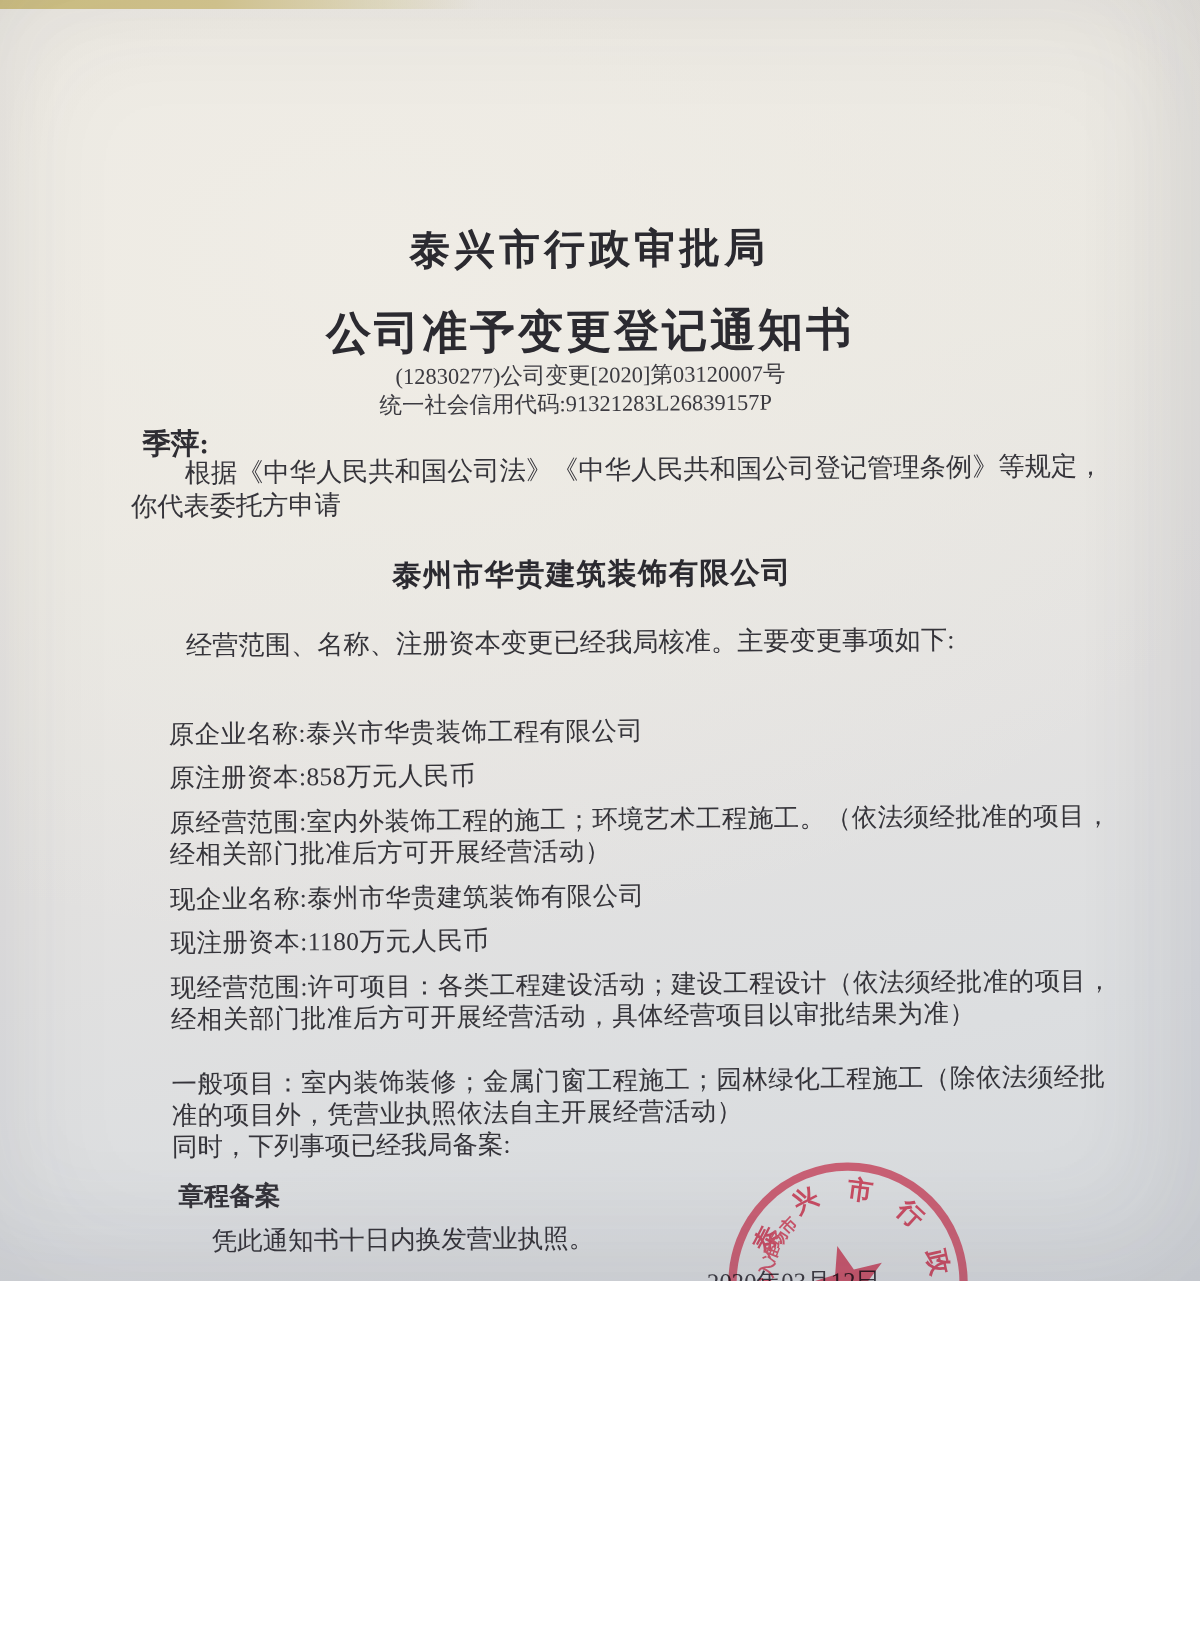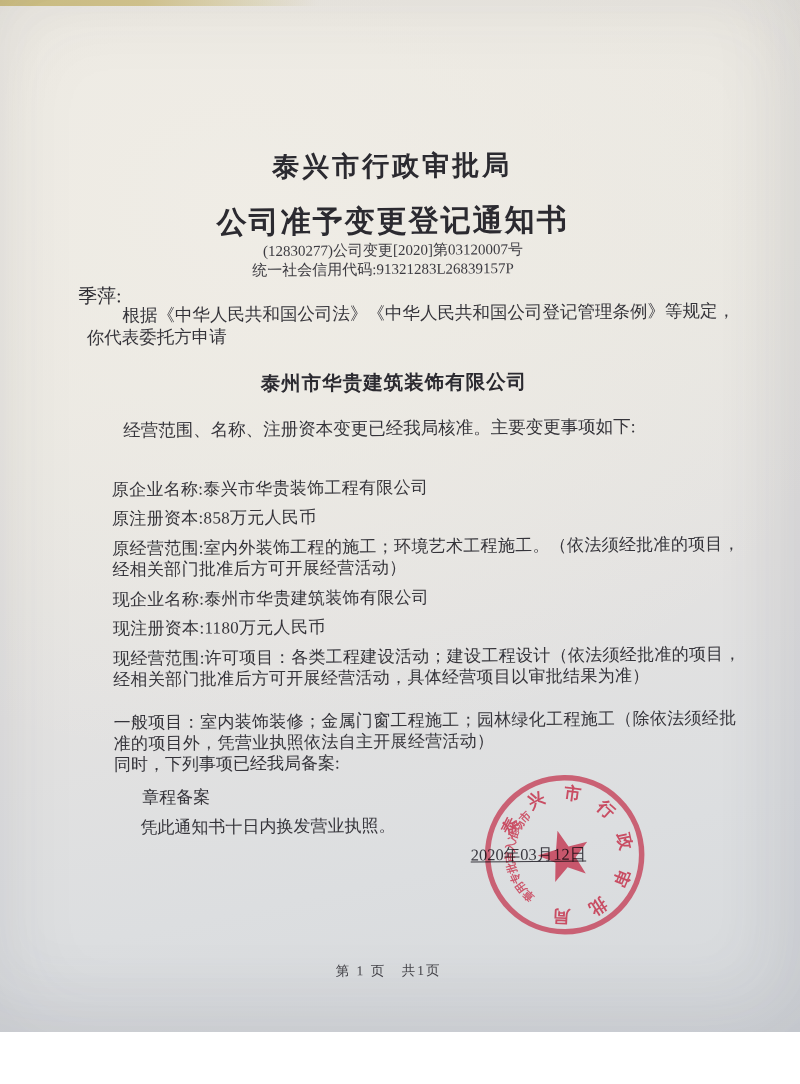--- a/index.html
+++ b/index.html
@@ -3,21 +3,21 @@
 <meta charset="utf-8">
 <style>
   html, body {
     margin: 0; padding: 0;
     width: 800px; height: 1084px;
     overflow: hidden;
     font-family: "Liberation Serif", "DejaVu Serif", serif;
   }
   .photo {
     position: relative;
-    width: 800px; height: 1032px;
+    width: 800px; height: 854px;
     background:
       radial-gradient(140% 90% at 30% 20%, rgba(240,237,230,0.9) 0%, rgba(240,237,230,0) 60%),
       linear-gradient(168deg, #ece9e2 0%, #e9e7e1 35%, #e3e2e1 60%, #dcdee0 80%, #d6d9dc 100%);
     overflow: hidden;
   }
   .photo::after {
     content: "";
     position: absolute; inset: 0;
     box-shadow: inset 0 0 90px rgba(60,60,70,0.07), inset -20px -30px 70px rgba(90,95,110,0.08);
     pointer-events: none;
@@ -48,22 +48,22 @@
   }
   .doc-number {
     top: 241px; left: 0; right: 10px;
     text-align: center; font-size: 15px; color: #3c3b41;
   }
   .credit-code {
     top: 260px; left: 0; right: 30px;
     text-align: center; font-size: 15px; color: #3c3b41;
   }
   .addressee {
-    top: 281px; left: 80px;
-    font-size: 19px; font-weight: normal; color: #2e2d33;
+    top: 281px; left: 96px;
+    font-size: 19px; font-weight: bold; color: #2e2d33;
   }
   .intro {
     top: 303px; left: 88px; right: 60px;
     margin: 0; font-size: 17.5px; line-height: 21.5px;
     text-indent: 36px;
   }
   .company {
     top: 369px; left: 0; right: 10px;
     text-align: center; font-size: 19.5px; font-weight: bold;
     letter-spacing: 1px; color: #2b2a30;
@@ -79,21 +79,21 @@
     letter-spacing: 0.3px;
   }
   .item-0 { top: 477px; }
   .item-1 { top: 506px; }
   .item-2 { top: 536px; }
   .item-3 { top: 587px; }
   .item-4 { top: 616px; }
   .item-5 { top: 646px; }
   .item-6 { top: 710px; }
   .filing-intro { top: 751px; left: 112px; right: 58px; margin: 0; font-size: 17px; }
-  .filing-item  { top: 784px; left: 140px; margin: 0; font-size: 17px; font-weight: normal; }
+  .filing-item  { top: 784px; left: 116px; margin: 0; font-size: 17px; font-weight: bold; }
   .instruction  { top: 814px; left: 138px; margin: 0; font-size: 17px; }
   .date {
     top: 845px; left: 468px;
     font-size: 16.5px; color: #3a3940; z-index: 2; text-decoration: underline;
   }
   .footer {
     top: 962px; left: 0; right: 30px;
     text-align: center; font-size: 13.5px; color: #45444a;
     letter-spacing: 2px;
   }

